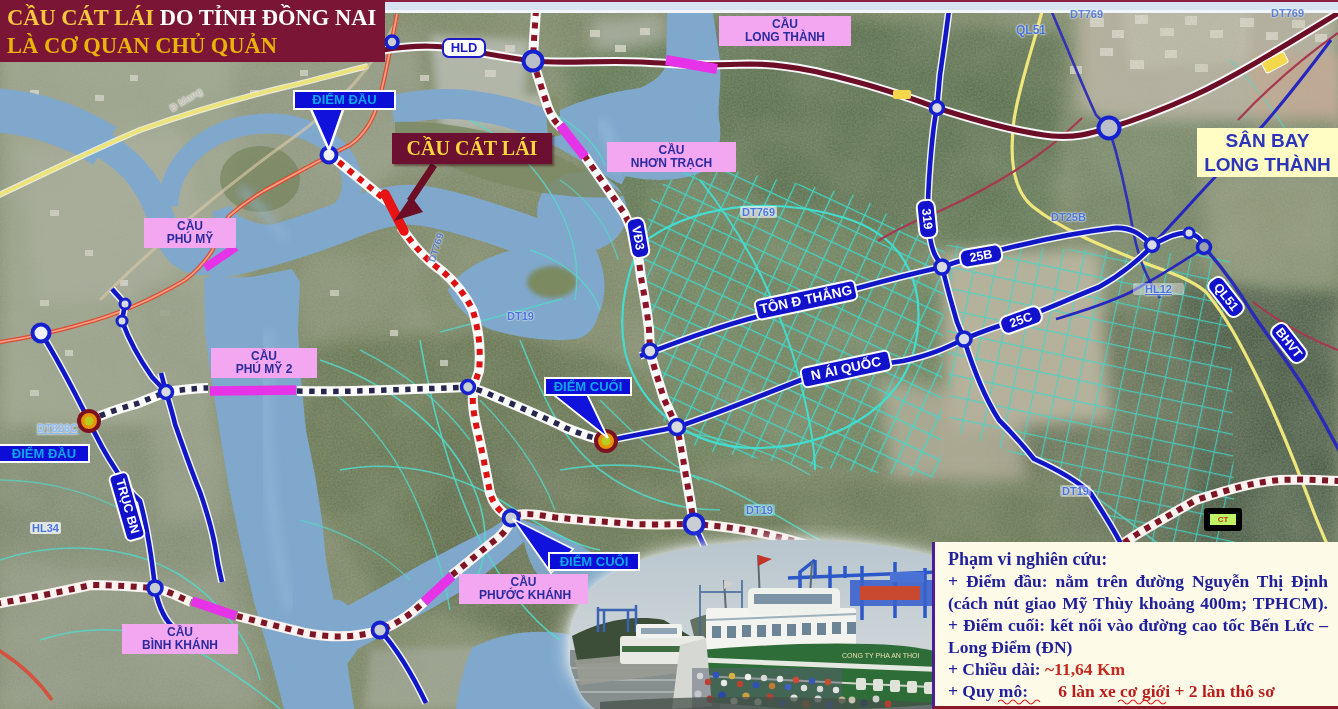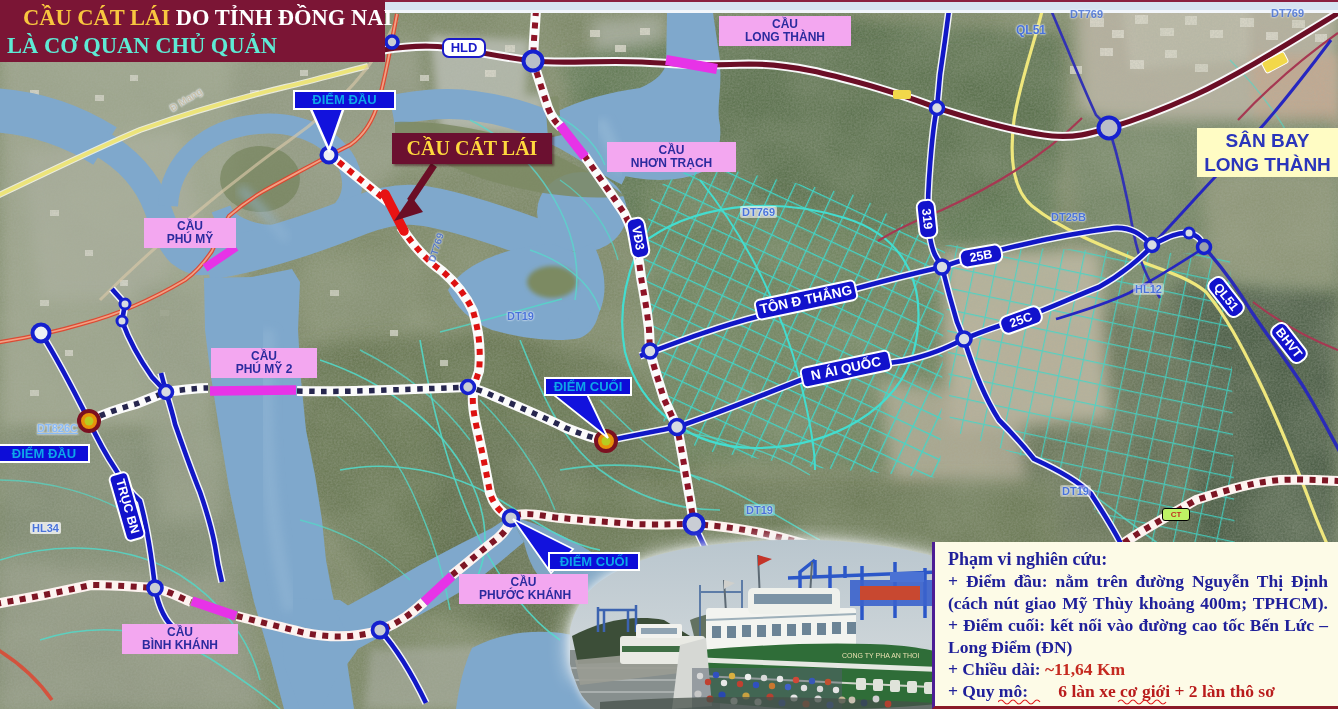--- a/index.html
+++ b/index.html
@@ -486,22 +486,22 @@
 </g>
 </svg>
 
 <div id="labels">
 
 <div style="position:absolute;left:383px;top:0;width:955px;height:2px;background:#8b2040;"></div>
 <div style="position:absolute;left:383px;top:2px;width:955px;height:8px;background:#d7e3f1;"></div>
 <div style="position:absolute;left:383px;top:10px;width:955px;height:3px;background:#f2f6fb;"></div>
 
 <div style="position:absolute;left:0;top:0;width:385px;height:62px;background:#7b1535;font-family:'Liberation Serif',serif;font-weight:bold;font-size:22.5px;line-height:28px;padding:4px 0 0 7px;box-sizing:border-box;">
-<div style="white-space:nowrap;margin-left:16px;"><span style="color:#f8c63f;">CẦU CÁT LÁI</span> <span style="color:#fff;">DO TỈNH ĐỒNG NAI</span></div>
-<div style="color:#5eead4;white-space:nowrap;">LÀ CƠ QUAN CHỦ QUẢN</div>
+<div style="white-space:nowrap;"><span style="color:#f8c63f;">CẦU CÁT LÁI</span> <span style="color:#fff;">DO TỈNH ĐỒNG NAI</span></div>
+<div style="color:#eab308;white-space:nowrap;">LÀ CƠ QUAN CHỦ QUẢN</div>
 </div>
 
 <div style="position:absolute;left:392px;top:133px;width:160px;height:31px;background:#6b1030;color:#ffd83d;font-family:'Liberation Serif',serif;font-weight:bold;font-size:20px;text-align:center;line-height:31px;box-shadow:2px 2px 2px rgba(60,10,20,0.5);">CẦU CÁT LÁI</div>
 
 <div style="position:absolute;left:932px;top:542px;width:406px;height:167px;background:#fdfbe7;border-left:3px solid #4c1d95;border-bottom:3px solid #8b1a28;box-sizing:border-box;font-family:'Liberation Serif',serif;font-weight:bold;color:#20209a;font-size:17.5px;line-height:22px;padding:6px 10px 0 13px;">
 <div style="font-size:18px;">Phạm vi nghiên cứu:</div>
 <div style="text-align:justify;text-align-last:justify;">+ Điểm đầu: nằm trên đường Nguyễn Thị Định</div>
 <div style="text-align:justify;text-align-last:justify;">(cách nút giao Mỹ Thùy khoảng 400m; TPHCM).</div>
 <div style="text-align:justify;text-align-last:justify;">+ Điểm cuối: kết nối vào đường cao tốc Bến Lức –</div>
 <div>Long Điểm (ĐN)</div>
@@ -549,30 +549,30 @@
 
 <div class="shield" style="left:999px;top:310px;width:40px;height:16px;font-size:12.5px;line-height:16px;transform:rotate(-20deg);">25C</div>
 
 <div class="shield" style="left:617px;top:228px;width:38px;height:16px;font-size:12.5px;line-height:16px;transform:rotate(80deg);">VĐ3</div>
 
 <div class="shield" style="left:1203px;top:287px;width:42px;height:16px;font-size:12.5px;line-height:16px;transform:rotate(52deg);">QL51</div>
 
 <div class="shield" style="left:1266px;top:333px;width:42px;height:16px;font-size:12.5px;line-height:16px;transform:rotate(52deg);">BHVT</div>
 
 <div class="lbl" style="left:1262px;top:56px;width:24px;height:11px;background:#f2d84a;border:1px solid #fff;border-radius:3px;transform:rotate(-28deg);"></div>
-<div class="lbl" style="left:1162px;top:508px;width:26px;height:11px;background:#bef264;border:1px solid #000000;border-radius:3px;color:#c03020;font-size:8px;line-height:11px;text-align:center;">CT</div>
+<div class="lbl" style="left:1204px;top:508px;width:26px;height:11px;background:#bef264;border:6px solid #000000;border-radius:3px;color:#c03020;font-size:8px;line-height:11px;text-align:center;">CT</div>
 <div class="lbl" style="left:893px;top:90px;width:18px;height:9px;background:#f2d84a;border-radius:2px;"></div>
 
 <div class="lbl roadtxt" style="left:37px;top:422px;color:#8abaf4;text-decoration:underline;">DT826C</div>
 <div class="lbl roadtxt" style="left:30px;top:522px;background:rgba(255,255,255,0.75);padding:0 2px;border-radius:2px;">HL34</div>
 <div class="lbl roadtxt" style="left:421px;top:242px;transform:rotate(-72deg);opacity:0.8;font-size:10px;">DT769</div>
 <div class="lbl roadtxt" style="left:740px;top:206px;background:rgba(255,255,255,0.55);padding:0 2px;border-radius:2px;">DT769</div>
 <div class="lbl roadtxt" style="left:1070px;top:8px;opacity:0.85;">DT769</div>
 <div class="lbl roadtxt" style="left:1271px;top:7px;opacity:0.85;">DT769</div>
 <div class="lbl roadtxt" style="left:507px;top:310px;">DT19</div>
 <div class="lbl roadtxt" style="left:744px;top:504px;background:rgba(120,220,230,0.6);padding:0 2px;border-radius:2px;">DT19</div>
 <div class="lbl roadtxt" style="left:1060px;top:485px;background:rgba(255,255,255,0.4);padding:0 2px;border-radius:2px;">DT19</div>
 <div class="lbl roadtxt" style="left:1051px;top:211px;text-align:center;">DT25B</div>
-<div class="lbl roadtxt" style="left:1133px;top:283px;background:rgba(255,255,255,0.4);padding:0 2px;border-radius:2px;">HL12</div>
+<div class="lbl roadtxt" style="left:1133px;top:283px;background:rgba(255,255,255,0.4);padding:0 12px;border-radius:2px;text-decoration:underline;">HL12</div>
 <div class="lbl roadtxt" style="left:1016px;top:23px;font-size:12px;">QL51</div>
 <div class="lbl roadtxt" style="left:168px;top:94px;color:#c8c0a8;font-size:10px;transform:rotate(-32deg);">Đ Mang</div>
 </div>
 </div>
 
 </body></html>

